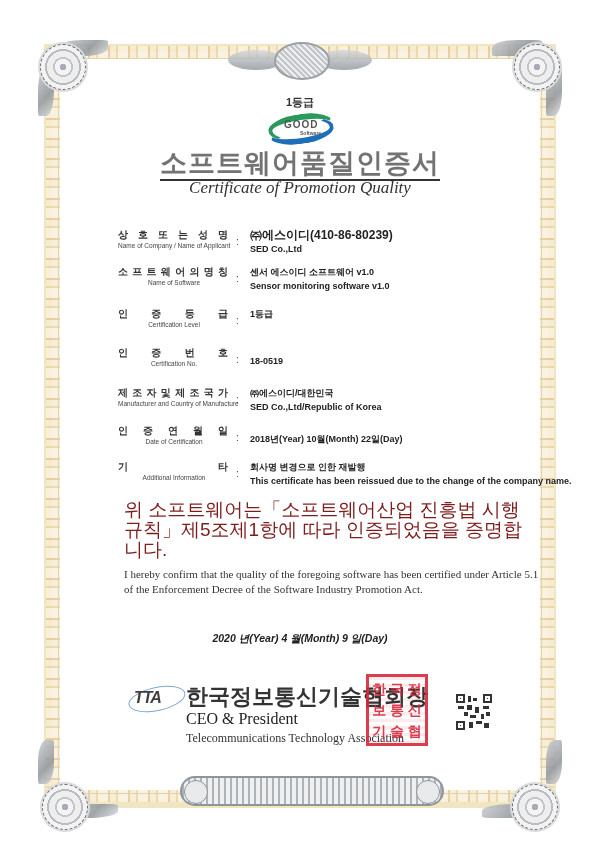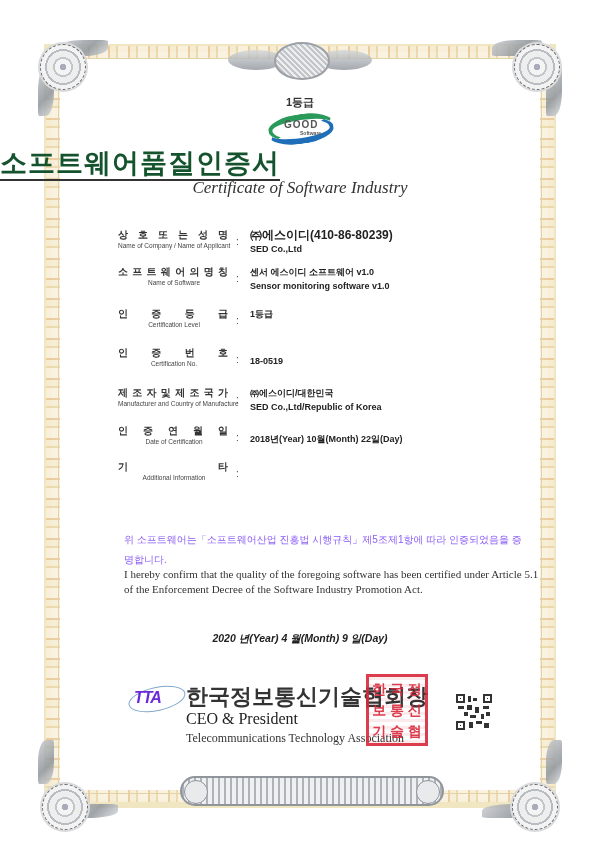--- a/index.html
+++ b/index.html
@@ -33,41 +33,41 @@
 
   .grade-top { position:absolute; left:0; width:600px; top:95px; text-align:center; font-size:11px; font-weight:bold; color:#333; }
   .good-logo { position:absolute; left:266px; top:110px; width:70px; height:36px;text-align:center; }
   .good-logo .ring1 { position:absolute; left:2px; top:4px; width:66px; height:26px; border-radius:50%;
     border-top:6px solid #2a9a5a; border-left:4px solid #2a9a5a; border-right:2px solid transparent; border-bottom:2px solid transparent; transform:rotate(-8deg); box-sizing:border-box; }
   .good-logo .ring2 { position:absolute; left:2px; top:8px; width:66px; height:26px; border-radius:50%;
     border-bottom:6px solid #1f6fb8; border-right:4px solid #1f6fb8; border-left:2px solid transparent; border-top:2px solid transparent; transform:rotate(-8deg); box-sizing:border-box; }
   .good-logo .txt { position:absolute; left:18px; top:9px; font-size:10px; font-weight:bold; color:#555; letter-spacing:1px; }
   .good-logo .sub { position:absolute; left:34px; top:20px; font-size:5px; font-weight:bold; color:#555; }
 
-  .title-ko { position:absolute; left:0; width:600px; top:145px; text-align:left;
-    font-size:27px; font-weight:bold; color:#14532d; letter-spacing:1px; }
+  .title-ko { position:absolute; left:0; width:600px; top:145px; text-align:center;
+    font-size:27px; font-weight:bold; color:#737373; letter-spacing:1px; }
   .title-ko span { border-bottom:2px solid #333; padding-bottom:1px; }
   .title-en { position:absolute; left:0; width:600px; top:178px; text-align:center;
     font-family:"Liberation Serif", serif; font-style:italic; font-size:17px; color:#333; }
 
   .field { position:absolute; left:118px; width:420px; }
   .field .lbl-ko { position:absolute; left:0; top:0; width:110px; font-size:10px; font-weight:bold; color:#333;
     display:flex; justify-content:space-between; }
   .field .lbl-en { position:absolute; left:0; top:14px; width:112px; font-size:6.5px; color:#444; text-align:center; white-space:nowrap; }
   .field .colon { position:absolute; left:118px; top:8px; font-size:10px; color:#444; }
   .field .val { position:absolute; left:132px; top:0; font-size:9px; font-weight:bold; color:#222; white-space:nowrap; line-height:14px; }
 
-  .statement-ko { position:absolute; left:124px; top:530px; width:400px; font-size:10px; color:#8b5cf6; line-height:20px; }
+  .statement-ko { position:absolute; left:124px; top:500px; width:400px; font-size:19px; color:#7f1d1d; line-height:20px; }
   .statement-en { position:absolute; left:124px; top:567px; width:420px; font-family:"Liberation Serif", serif;
     font-size:11px; color:#333; line-height:15px; }
   .issue-date { position:absolute; left:0; width:600px; top:632px; text-align:center; font-size:10.5px; font-weight:bold; font-style:italic; color:#222; }
 
   .tta-logo { position:absolute; left:128px; top:685px; width:56px; height:26px; }
   .tta-logo .orbit { position:absolute; left:0; top:2px; width:56px; height:22px; border:1px solid #7fa6cc; border-radius:50%; transform:rotate(-12deg); }
-  .tta-logo .txt { position:absolute; left:6px; top:4px; font-size:16px; font-weight:bold; font-style:italic; color:#6d28d9; letter-spacing:-1px; }
+  .tta-logo .txt { position:absolute; left:6px; top:4px; font-size:16px; font-weight:bold; font-style:italic; color:#404040; letter-spacing:-1px; }
   .org-ko { position:absolute; left:186px; top:682px; font-size:22px; font-weight:bold; color:#333; letter-spacing:0px; }
   .org-title { position:absolute; left:186px; top:710px; font-family:"Liberation Serif", serif; font-size:16px; color:#222; }
   .org-en { position:absolute; left:186px; top:731px; font-family:"Liberation Serif", serif; font-size:12px; color:#333; }
 
   .seal { position:absolute; left:366px; top:674px; width:62px; height:72px; border:3px solid #d8283b; box-sizing:border-box;
     background: repeating-linear-gradient(0deg, rgba(216,40,59,.10) 0 3px, transparent 3px 7px);
     opacity:.9; display:grid; grid-template-columns:repeat(3,1fr); grid-template-rows:repeat(3,1fr); padding:2px; gap:1px; }
   .seal span { color:#d8283b; font-size:14px; font-weight:bold; display:flex; align-items:center; justify-content:center; line-height:1; }
 
   .qr { position:absolute; left:456px; top:694px; width:36px; height:36px; background:#fff; }
@@ -120,21 +120,21 @@
 <div class="grade-top">1등급</div>
 
 <div class="good-logo">
   <div class="ring1"></div>
   <div class="ring2"></div>
   <div class="txt">GOOD</div>
   <div class="sub">Software</div>
 </div>
 
 <div class="title-ko"><span>소프트웨어품질인증서</span></div>
-<div class="title-en">Certificate of Software Industry</div>
+<div class="title-en">Certificate of Promotion Quality</div>
 
 <div class="field" style="top:228px;">
   <div class="lbl-ko">
       <span>상</span>
       <span>호</span>
       <span>또</span>
       <span>는</span>
       <span>성</span>
       <span>명</span>
     </div>
@@ -224,20 +224,22 @@
 </div>
 
 <div class="field" style="top:460px;">
   <div class="lbl-ko">
       <span>기</span>
       <span>타</span>
     </div>
   <div class="lbl-en">Additional Information</div>
   <div class="colon">:</div>
   <div class="val">
+    <div>회사명 변경으로 인한 재발행</div>
+    <div class="tiny">This certificate has been reissued due to the change of the company name.</div>
   </div>
 </div>
 
 <div class="statement-ko">위 소프트웨어는「소프트웨어산업 진흥법 시행규칙」제5조제1항에 따라 인증되었음을 증명합니다.</div>
 <div class="statement-en">I hereby confirm that the quality of the foregoing software has been certified under Article  5.1 of the Enforcement Decree of the Software Industry Promotion Act.</div>
 
 <div class="issue-date">2020 년(Year)   4 월(Month)   9 일(Day)</div>
 
 <div class="tta-logo">
   <div class="orbit"></div>

